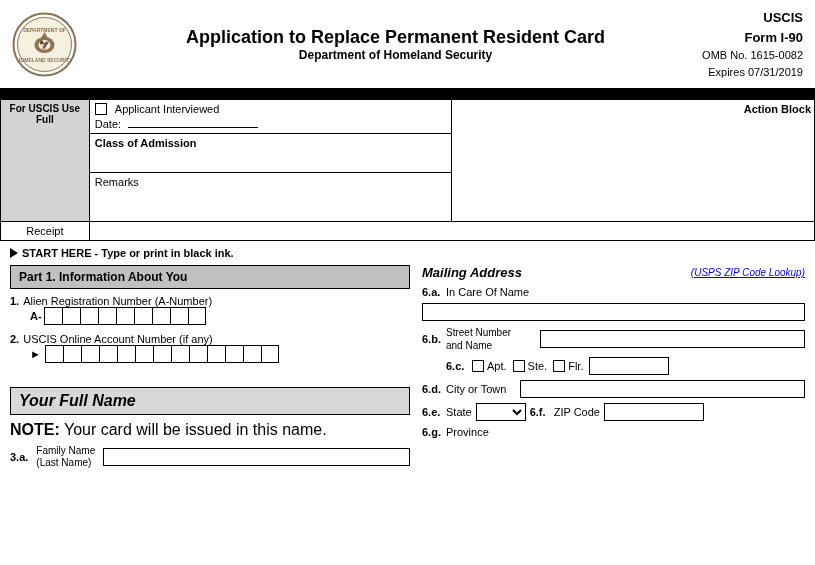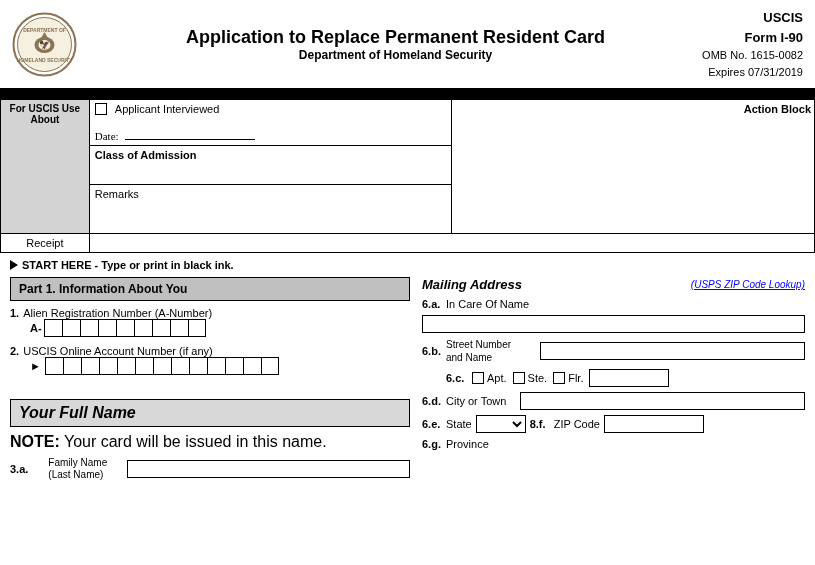--- a/index.html
+++ b/index.html
@@ -212,21 +212,21 @@
     .note-text {
       font-size: 16px;
       margin-bottom: 6px;
     }
     .note-bold {
       font-weight: bold;
     }
     .family-name-row {
       display: flex;
       align-items: center;
-      gap: 20px;
+      gap: 8px;
     }
     .family-label {
       font-size: 10px;
       line-height: 1.2;
     }
     .text-input {
       border: 1px solid #000;
       height: 18px;
       flex: 1;
     }
@@ -342,28 +342,28 @@
     <div>Expires 07/31/2019</div>
   </div>
 </div>
 
 <div class="black-bar"></div>
 
 <table class="uscis-table">
   <tbody>
       <tr>
     <td class="uscis-label" rowspan="3">
-      <span>For USCIS Use About</span>
+      <span>For USCIS Use Full</span>
     </td>
     <td style="width:245px;">
       <div class="checkbox-row">
         <div class="small-checkbox"></div>
         <span>Applicant Interviewed</span>
       </div>
-      <div style="margin-top:15px;font-family:Liberation Serif, serif;">
+      <div style="margin-top:3px;">
         <span>Date:</span>
         <span class="date-line"></span>
       </div>
     </td>
     <td rowspan="3" style="width:245px; font-weight:bold; text-align:center; vertical-align:top; padding:3px;">
       <div class="action-header">Action Block</div>
     </td>
   </tr>
   <tr>
     <td>
@@ -511,21 +511,21 @@
 
       <div class="state-zip-row">
         <span class="addr-num">6.e.</span>
         <span>State</span>
         <select class="state-select">
           <option></option>
           <option>AL</option><option>AK</option><option>AZ</option><option>CA</option>
           <option>CO</option><option>FL</option><option>GA</option><option>NY</option>
           <option>TX</option>
         </select>
-        <span class="addr-num">8.f.</span>
+        <span class="addr-num">6.f.</span>
         <span>ZIP Code</span>
         <input type="text" class="zip-input" style="">
       </div>
 
       <div class="addr-row">
         <span class="addr-num">6.g.</span>
         <span>Province</span>
       </div>
 
     </div>

